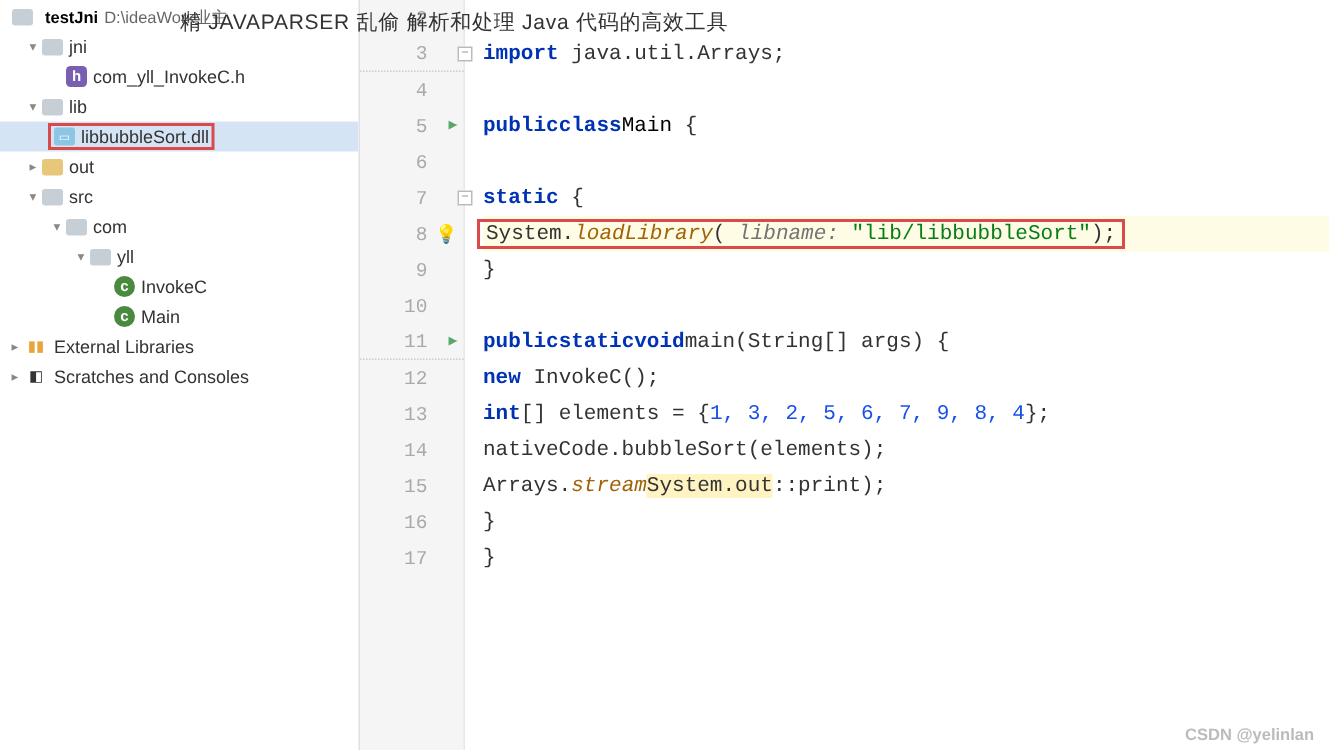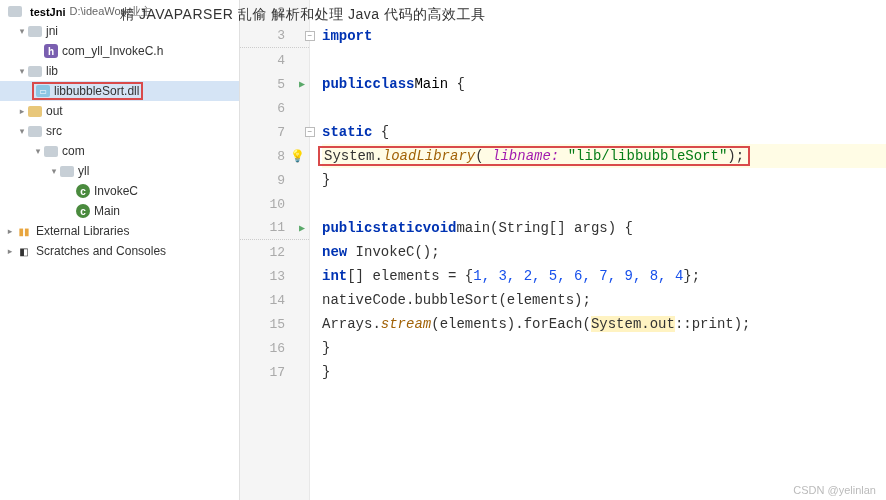--- a/index.html
+++ b/index.html
@@ -27,27 +27,27 @@
   .gutter-line .run { position: absolute; right: 4px; color: #59a869; font-size: 10px; }
   .gutter-line .bulb { position: absolute; right: 4px; color: #e8b94a; font-size: 12px; }
   .gutter-line.sep { border-bottom: 1px dotted #ccc; }
   .code { flex: 1; font-family: "Consolas","Courier New",monospace; font-size: 14px; padding-left: 12px; }
   .code-line { height: 24px; display: flex; align-items: center; white-space: pre; }
   .code-line.hl { background: #fffce5; }
   .code-line.hl .inner { border: 2px solid #d94a4a; padding: 0 4px; margin-left: -4px; }
   .kw { color: #0033b3; font-weight: bold; }
   .cls { color: #000; }
   .fn { font-style: italic; color: #a16207; }
-  .param { color: #a21caf; font-style: italic; }
+  .param { color: #737373; font-style: italic; }
   .str { color: #067d17; }
   .num { color: #1750eb; }
   .hint { background: #fff3c2; }
   .fold { position: absolute; right: -6px; width: 10px; height: 10px; border: 1px solid #bbb; background: #fff; font-size: 8px; line-height: 8px; text-align: center; color: #888; }
   .overlay-title { position: absolute; top: 6px; left: 120px; right: 40px; font-size: 14px; color: #333; letter-spacing: 0.5px; z-index: 100; pointer-events: none; }
-  .watermark { position: absolute; bottom: 4px; right: 10px; font-size: 11px; color: #bbb; }
+  .watermark { position: absolute; bottom: 4px; right: 10px; font-size: 11px; color: #bbb; font-weight: bold; }
 </style>
 </head>
 <body>
 
 <div class="container">
   <div class="sidebar">
     <div class="breadcrumb">
       <span class="icon icon-folder"></span>
       <b>testJni</b>
       <span>D:\ideaWork业主</span>
@@ -168,33 +168,33 @@
         </div>
       <div class="gutter-line">
           <span>16</span>
         </div>
       <div class="gutter-line">
           <span>17</span>
         </div>
     </div>
     <div class="code">
       <div class="code-line"></div>
-      <div class="code-line"><span class="kw">import</span></div>
+      <div class="code-line"><span class="kw">import</span><span> java.util.Arrays;</span></div>
       <div class="code-line"></div>
       <div class="code-line"><span class="kw">public</span> <span class="kw">class</span> <span class="cls">Main</span><span> {</span></div>
       <div class="code-line"></div>
       <div class="code-line">    <span class="kw">static</span><span> {</span></div>
       <div class="code-line hl">        <span class="inner"><span>System.</span><span class="fn">loadLibrary</span><span>( </span><span class="param">libname:</span> <span class="str">"lib/libbubbleSort"</span><span>);</span></span></div>
       <div class="code-line">    <span>}</span></div>
       <div class="code-line"></div>
       <div class="code-line">    <span class="kw">public</span> <span class="kw">static</span> <span class="kw">void</span> <span>main</span><span>(String[] args) {</span></div>
       <div class="code-line">        <span class="kw">new</span><span> InvokeC();</span></div>
       <div class="code-line">        <span class="kw">int</span><span>[] elements = {</span><span class="num">1, 3, 2, 5, 6, 7, 9, 8, 4</span><span>};</span></div>
       <div class="code-line">        <span>nativeCode.bubbleSort(elements);</span></div>
-      <div class="code-line">        <span>Arrays.</span><span class="fn">stream</span><span>(elements).forEach(</span><span class="hint">System.out</span><span>::print);</span></div>
+      <div class="code-line">        <span>Arrays.</span><span class="fn">stream</span><span class="hint">System.out</span><span>::print);</span></div>
       <div class="code-line">    <span>}</span></div>
       <div class="code-line"><span>}</span></div>
     </div>
   </div>
 </div>
 
 <div class="overlay-title">精 JAVAPARSER 乱偷    解析和处理 Java 代码的高效工具</div>
 <div class="watermark">CSDN @yelinlan</div>
 
 </body></html>

